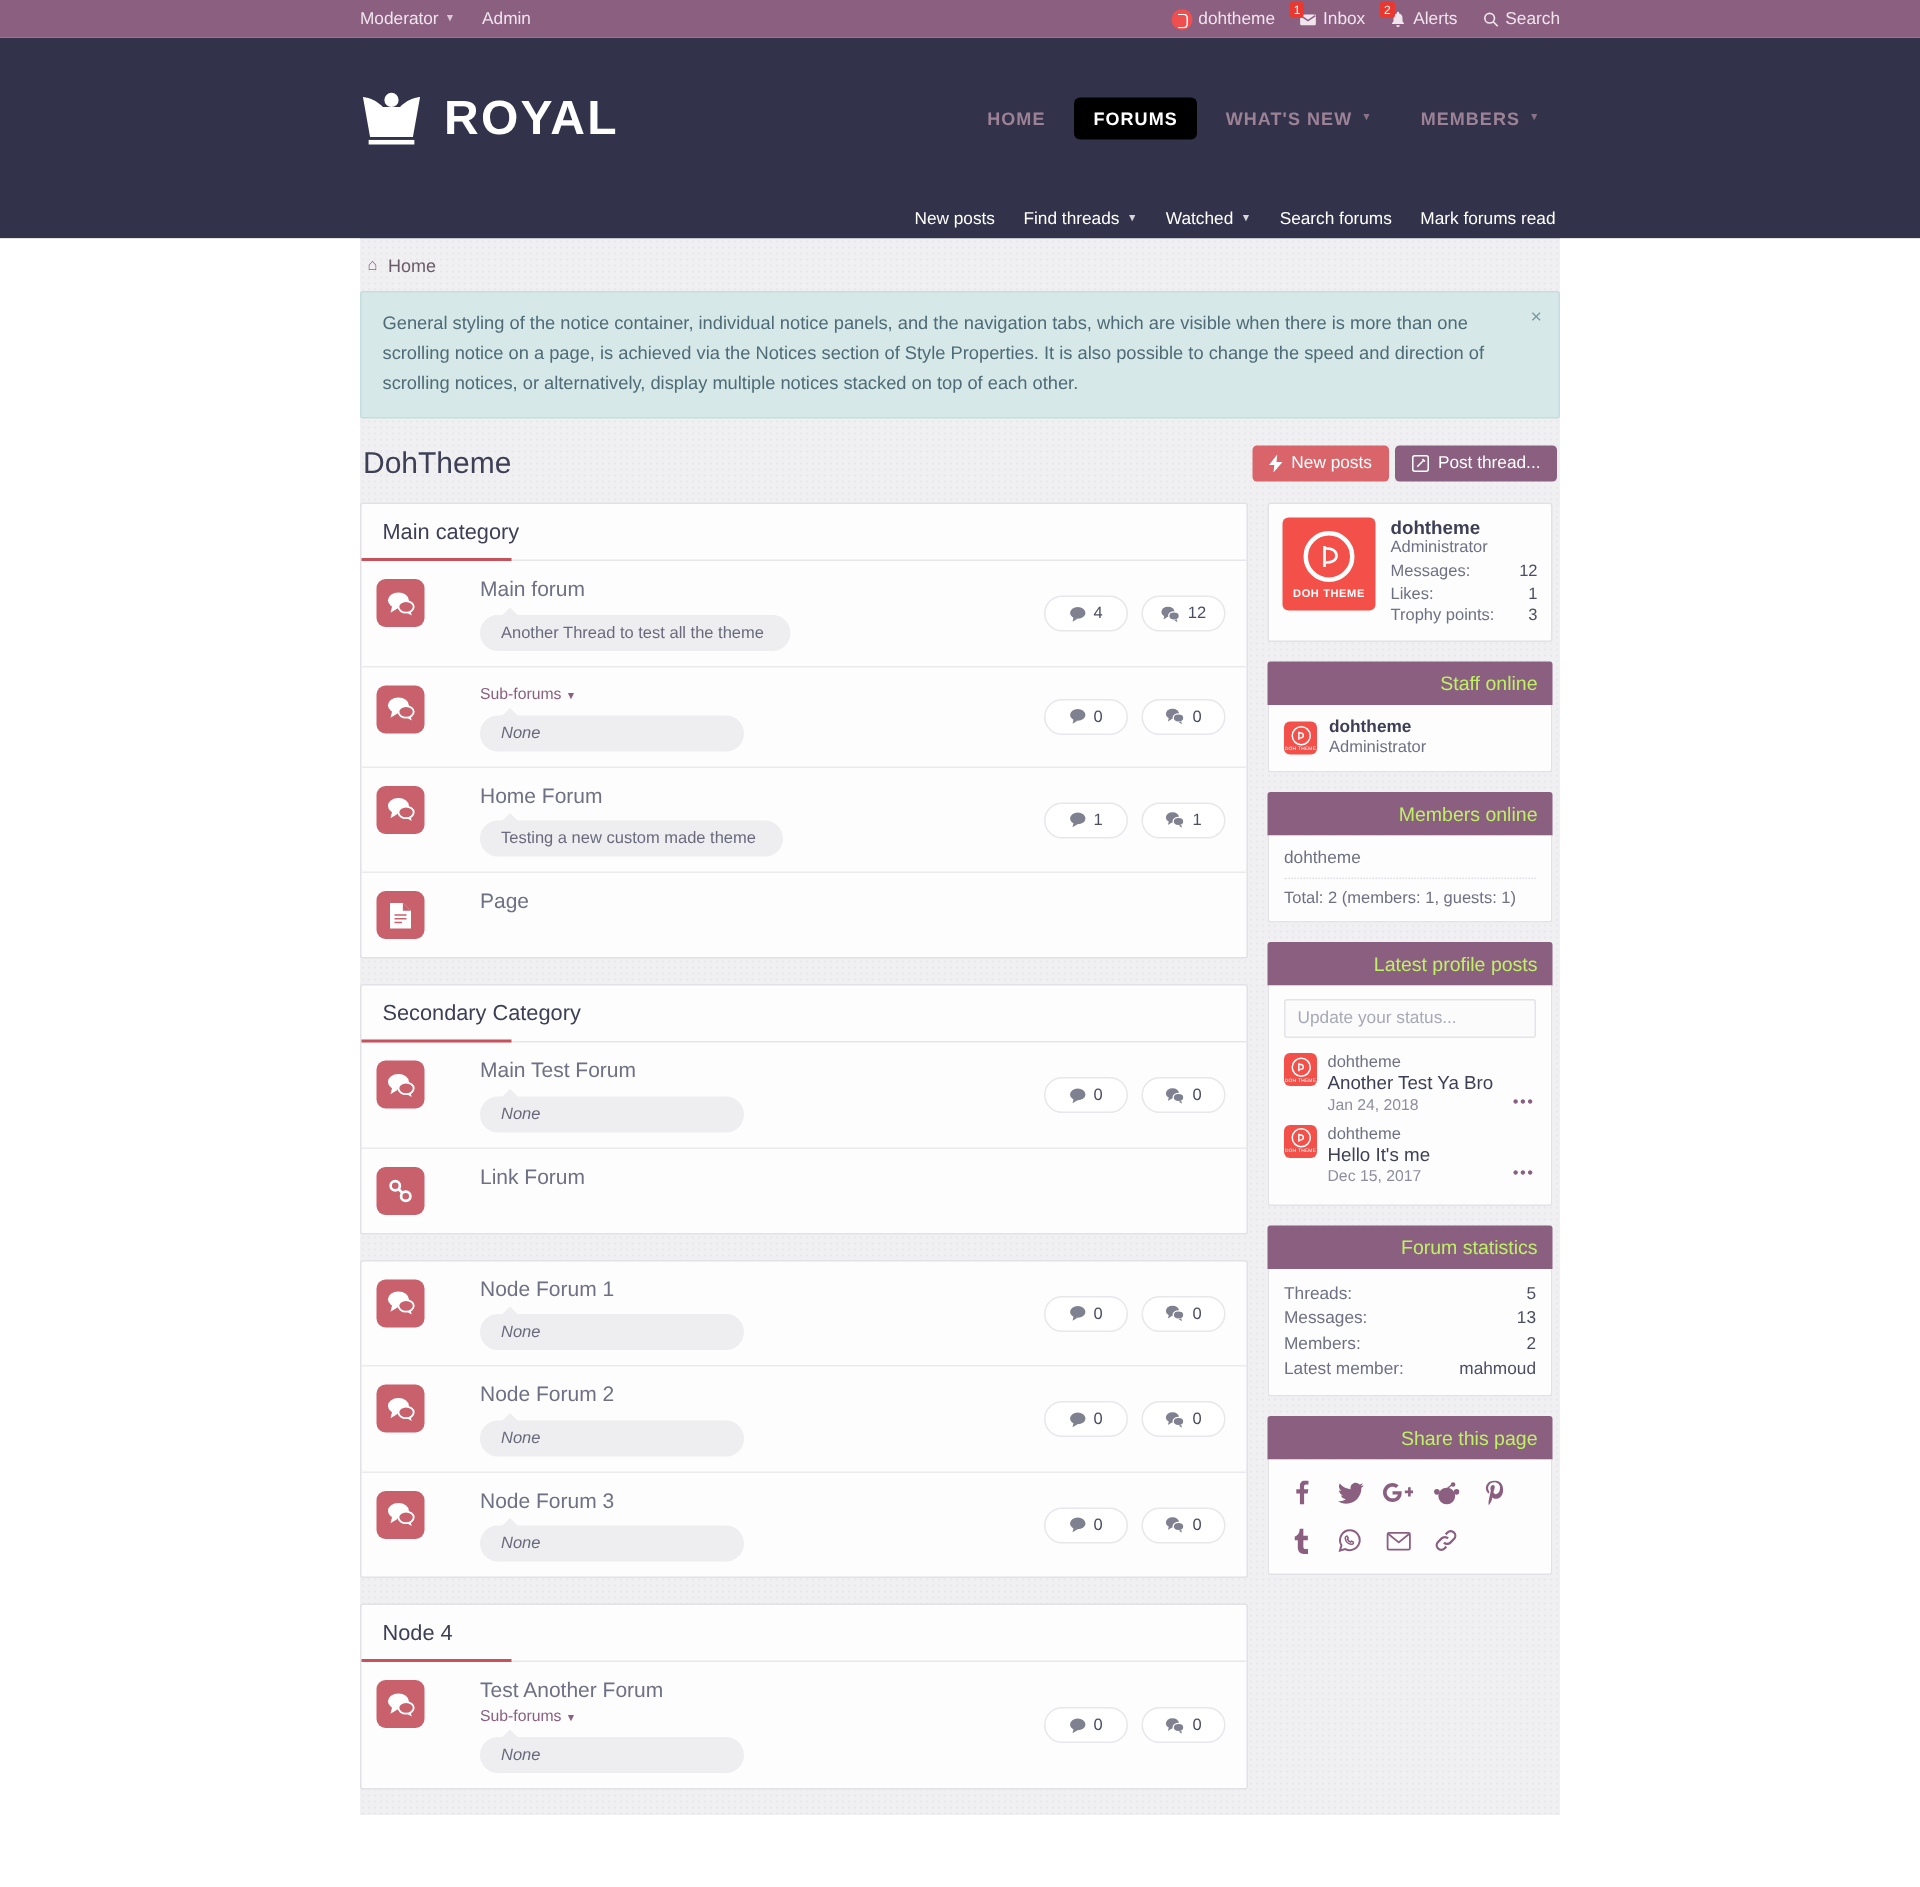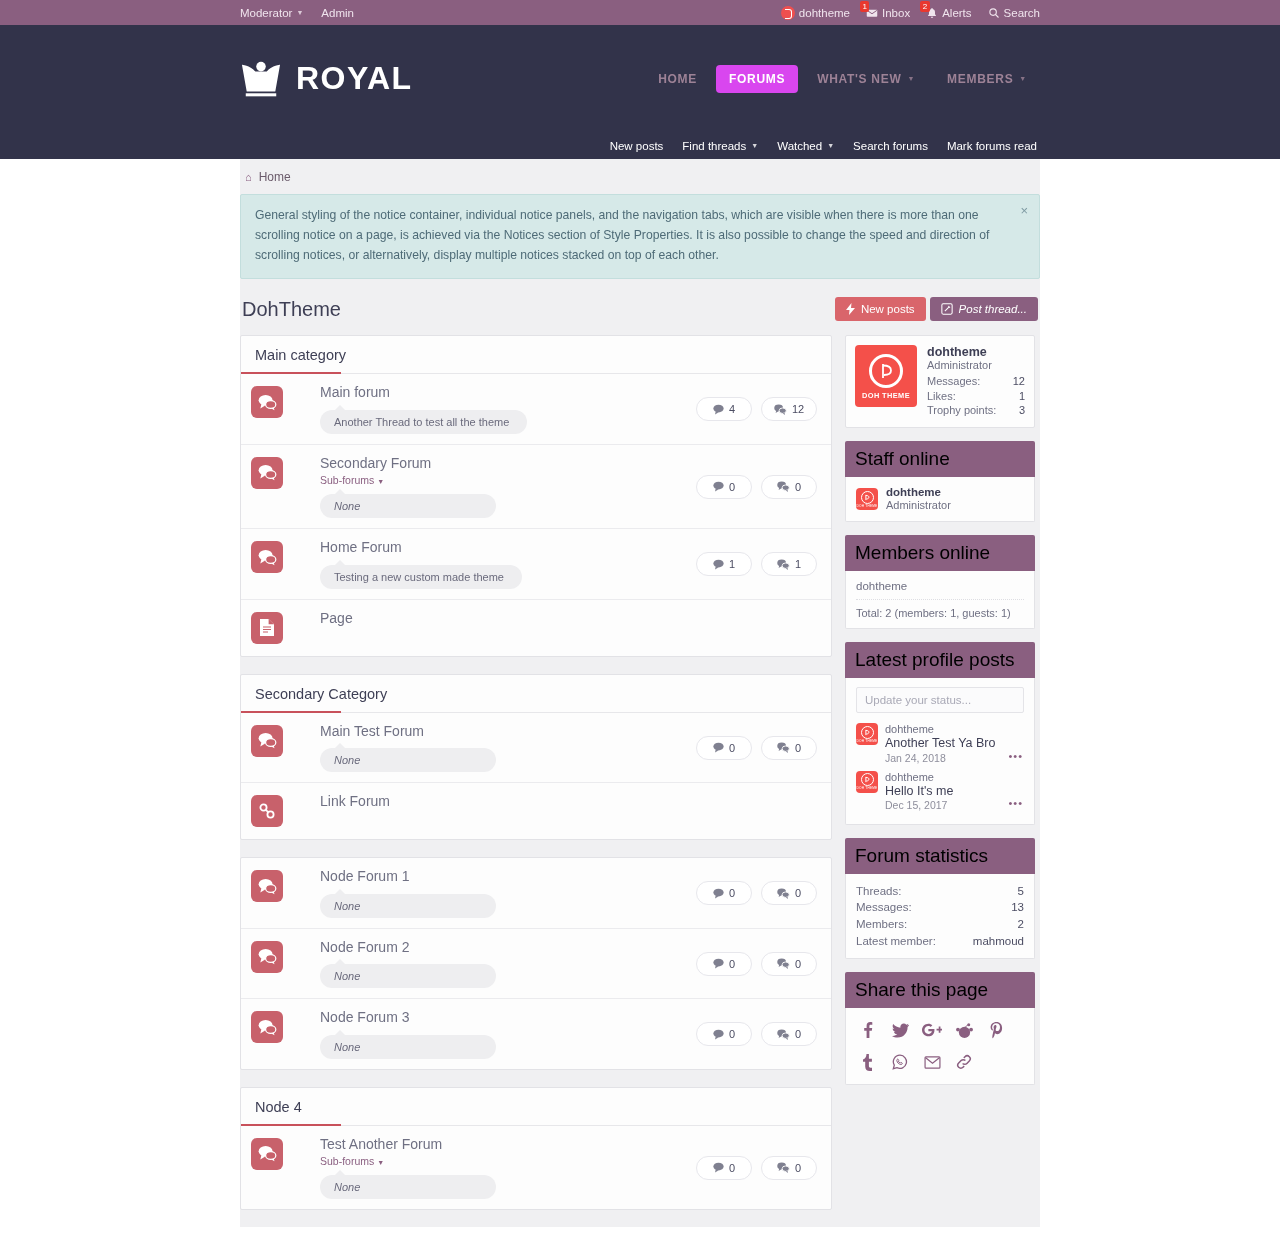--- a/index.html
+++ b/index.html
@@ -61,21 +61,21 @@
   .logo-text {
     color: #ffffff; font-size: 32px; font-weight: bold; letter-spacing: 1.5px;
   }
   .mainnav { margin-left: auto; display: flex; align-items: center; gap: 6px; }
   .mainnav a {
     color: #9d8296; text-decoration: none;
     font-size: 12px; letter-spacing: .7px; font-weight: bold;
     padding: 7px 13px; border-radius: 4px;
     display: flex; align-items: center; gap: 6px;
   }
-  .mainnav a.active { background: #d946ef; color: #fff; align-items: center; }
+  .mainnav a.active { background: #000000; color: #fff; align-items: center; }
 
   
   .subnav {
     background: #32334a;
     padding: 0 240px;
     height: 27px;
     display: flex; align-items: center;
   }
   .subnav-inner {
     margin-left: auto; display: flex; align-items: center; gap: 19px;
@@ -128,21 +128,21 @@
   }
   .page-title { font-size: 20px; color: #3e3f55; font-weight: normal; }
   .page-actions { margin-left: auto; display: flex; gap: 4px; }
   .btn {
     font-size: 11.5px; color: #fff; border: none; cursor: pointer;
     padding: 6px 11px; border-radius: 3px;
     display: inline-flex; align-items: center; gap: 6px;
     font-family: inherit;
   }
   .btn-red { background: #d9656b; }
-  .btn-purple { background: #8a5f80; font-style: italic; }
+  .btn-purple { background: #8a5f80; }
 
   .layout { display: flex; gap: 13px; align-items: flex-start; }
   .content { width: 592px; flex: 0 0 592px; }
   .sidebar { width: 190px; flex: 0 0 190px; }
 
   
   .cat-block {
     background: #fdfdfd;
     border: 1px solid #e2e2e6;
     border-radius: 2px;
@@ -209,23 +209,24 @@
     background: #fff;
     min-width: 56px; height: 24px;
     display: flex; align-items: center; justify-content: center; gap: 5px;
     font-size: 11px; color: #4c4d63;
   }
   .stat-pill svg { opacity: .75; }
 
   
   .side-block { margin-bottom: 13px; }
   .side-head {
-    background: #8a5f80; color: #000000;
-    font-size: 19px; padding: 7px 10px;
+    background: #8a5f80; color: #bef264;
+    font-size: 13px; padding: 7px 10px;
     border-radius: 2px 2px 0 0;
+    text-align: right;
   }
   .side-body {
     background: #fdfdfd;
     border: 1px solid #e2e2e6;
     border-top: none;
     padding: 9px 10px;
     border-radius: 0 0 2px 2px;
     font-size: 11.5px;
   }
   .visitor-card {
@@ -458,21 +459,21 @@
           </div>
           <div class="node-row">
             <div class="node-icon">
               <svg width="19" height="17" viewBox="0 0 20 18" fill="#fff">
                 <ellipse cx="8" cy="6.6" rx="7.4" ry="5.6"></ellipse>
                 <path d="M3.6 10.6 L2.4 15.4 L7.6 12.2z"></path>
                 <ellipse cx="13.4" cy="11.2" rx="5.4" ry="4.1" fill="#c8616b" stroke="#fff" stroke-width="1.3"></ellipse>
                 <path d="M16.6 14.3 L17.4 17.3 L14 15.4z" fill="#fff"></path>
               </svg>
             </div>
-            <div class="node-main"><a href="#" class="node-title">Secondary Forum</a><div class="node-sub"><span>Sub-forums</span> <span style="font-size:7px">▼</span></div><div class="lastpost" style="font-style: italic;">None</div></div>
+            <div class="node-main"><div class="node-sub"><span>Sub-forums</span> <span style="font-size:7px">▼</span></div><div class="lastpost" style="font-style: italic;">None</div></div>
             <div class="node-stats">
               <div class="stat-pill">
                 <svg width="11" height="11" viewBox="0 0 12 12" fill="#55566b">
                   <ellipse cx="6" cy="5" rx="5.6" ry="4.3"></ellipse>
                   <path d="M3 8 L2.2 11.4 L5.8 9.2z"></path>
                 </svg>
                 <span>0</span>
               </div>
               <div class="stat-pill">
                 <svg width="13" height="11" viewBox="0 0 14 12" fill="#55566b">

